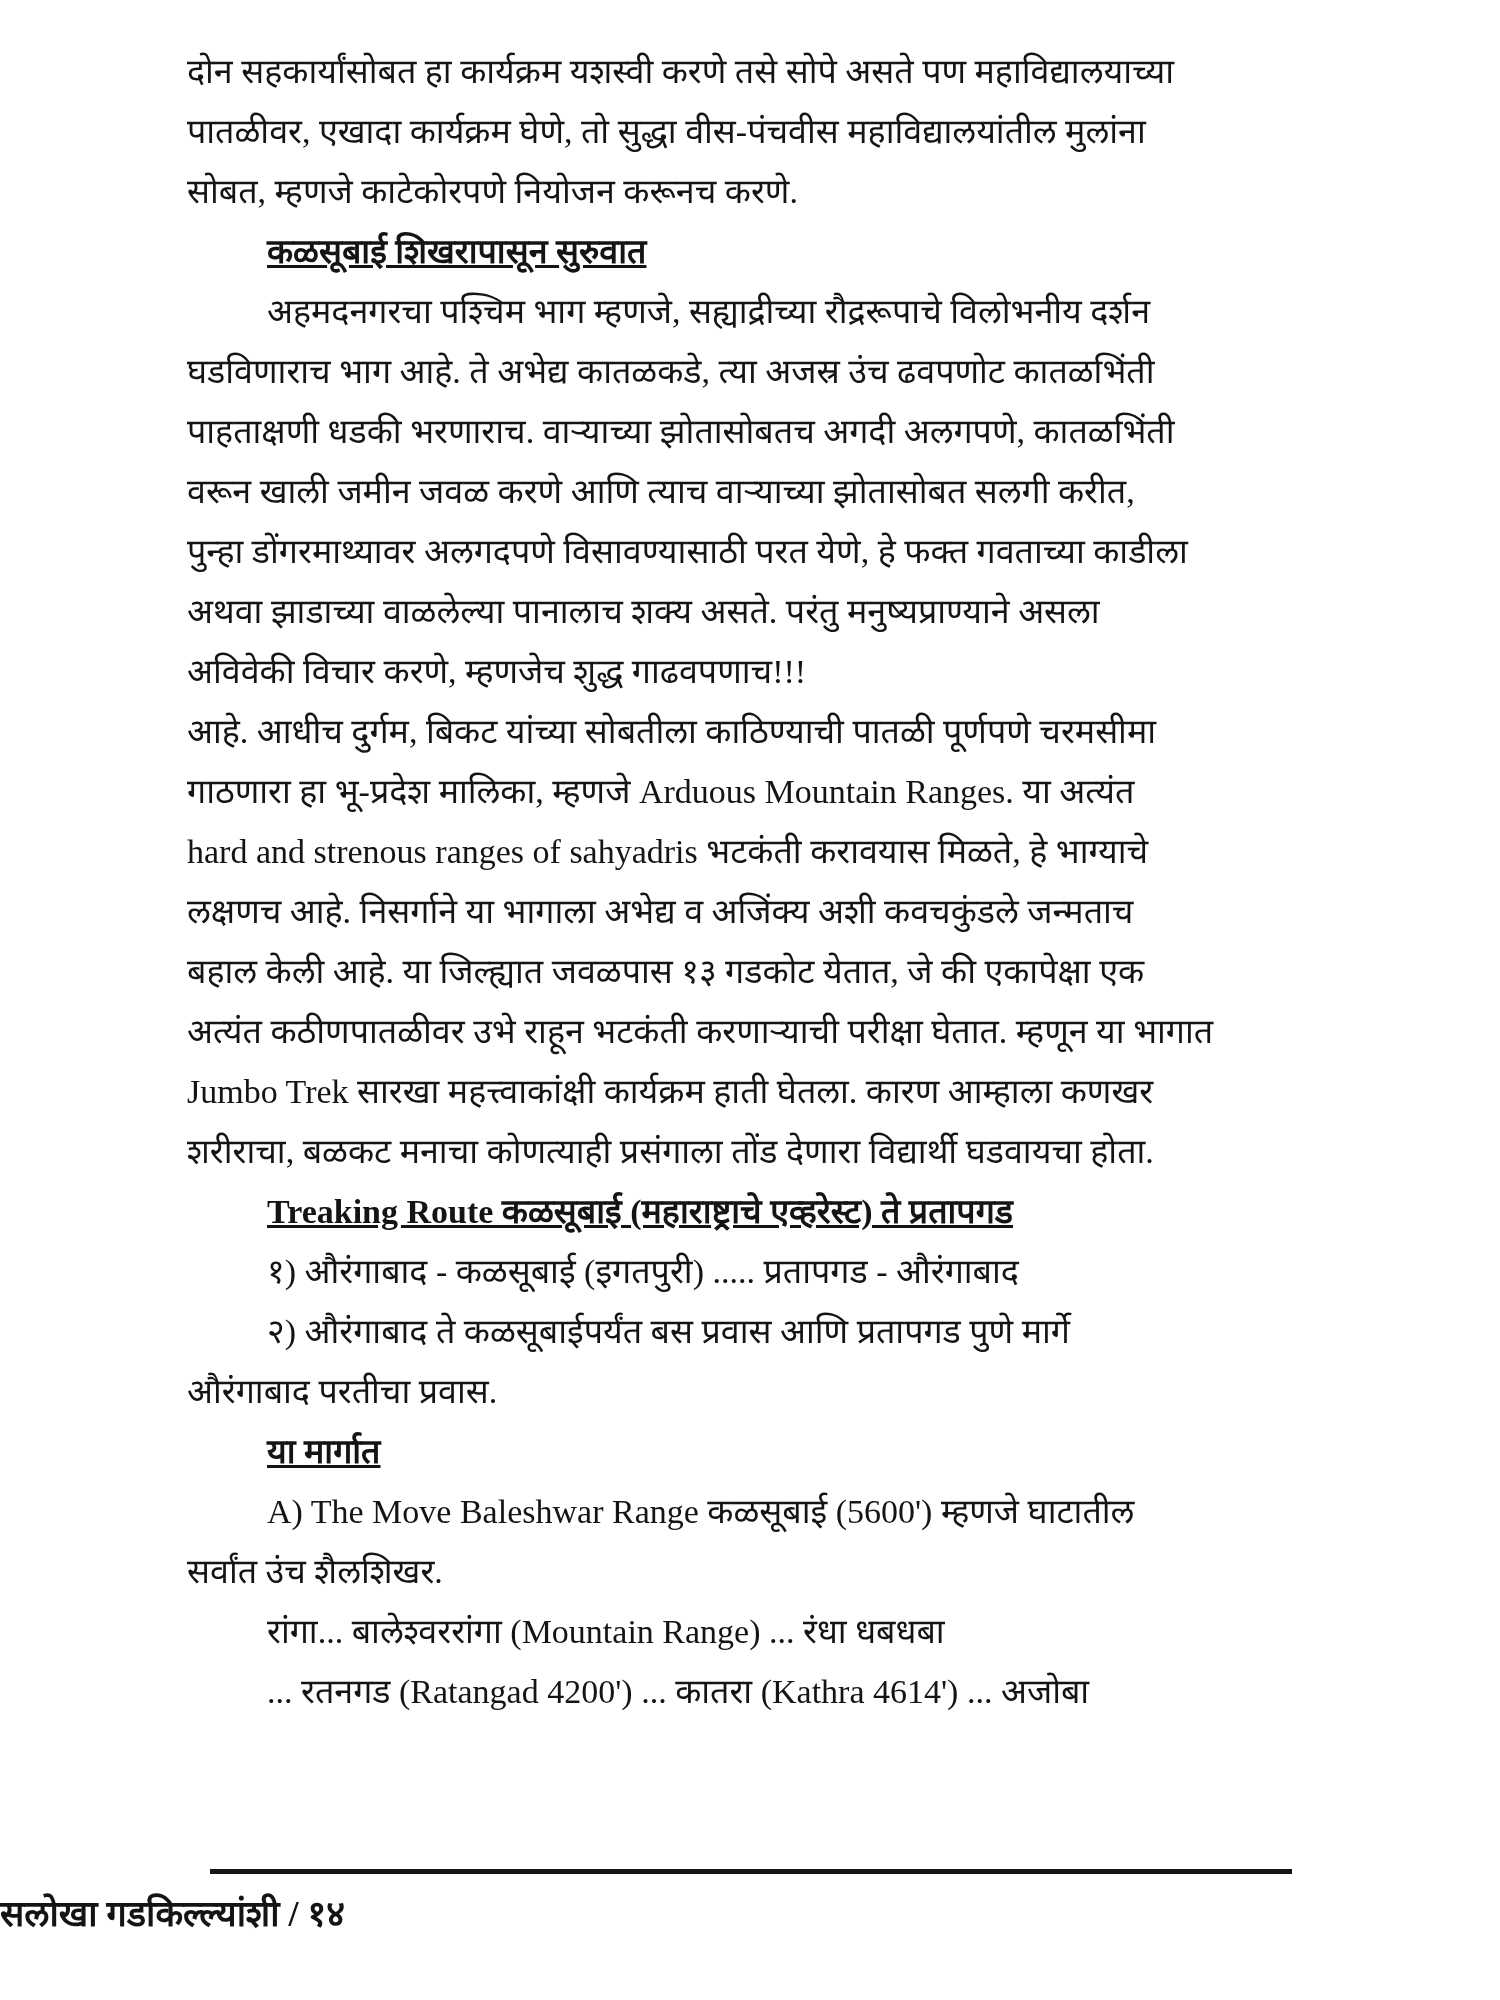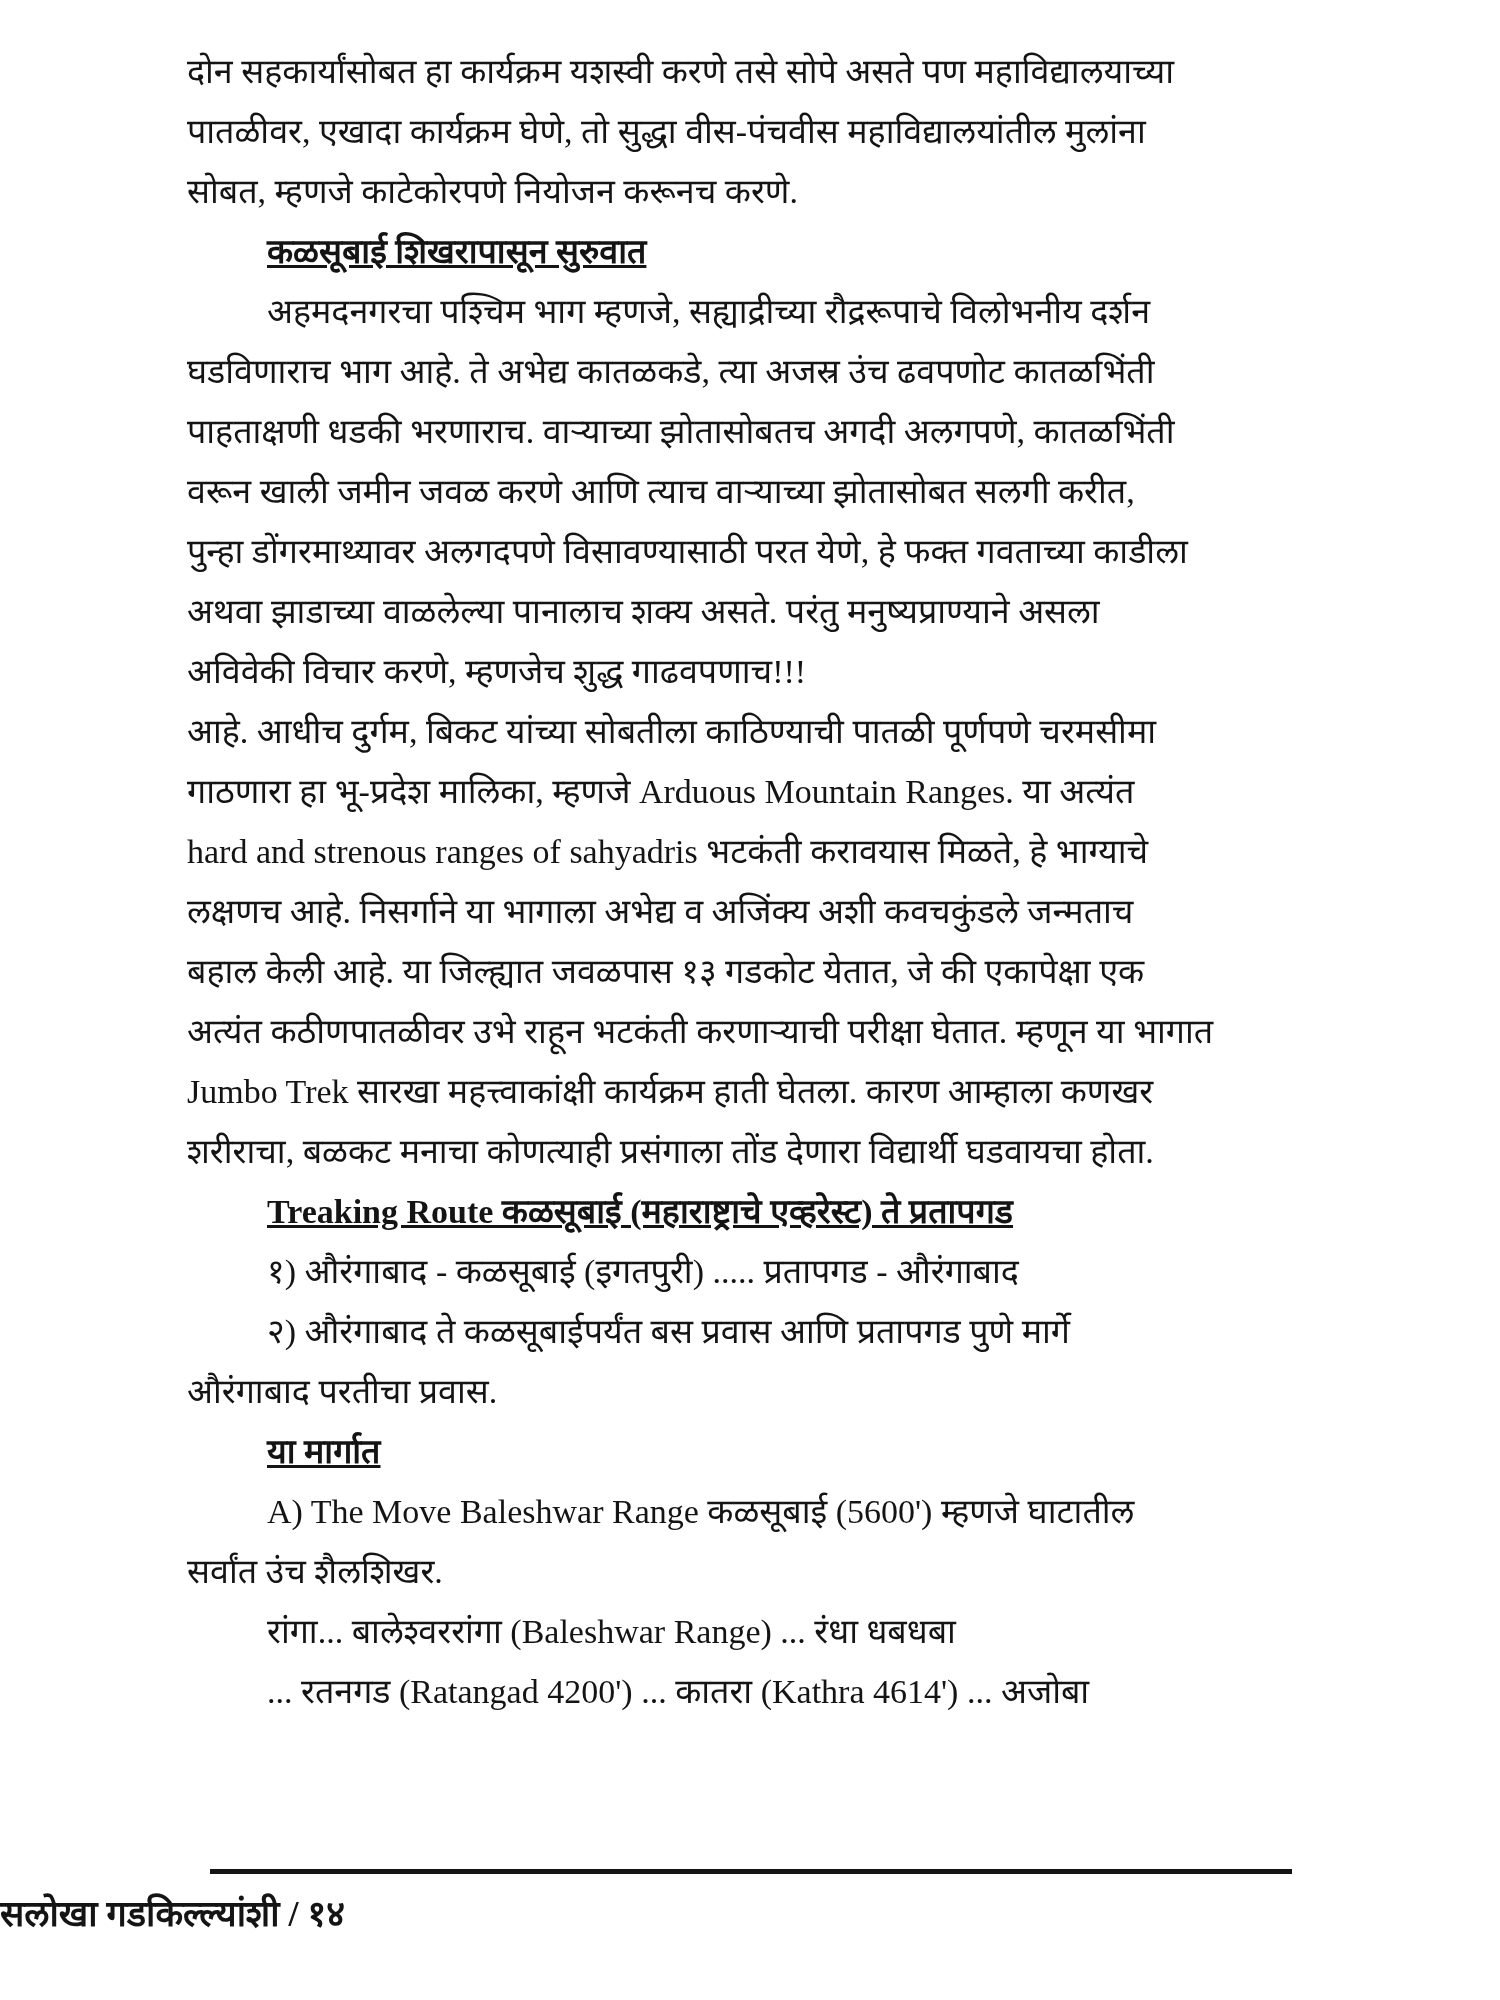--- a/index.html
+++ b/index.html
@@ -96,21 +96,21 @@
         <div class="line">औरंगाबाद परतीचा प्रवास.</div>
       </div>
       <div class="block heading">
         <div class="line indent heading">या मार्गात</div>
       </div>
       <div class="block">
         <div class="line indent">A) The Move Baleshwar Range कळसूबाई (5600') म्हणजे घाटातील</div>
         <div class="line">सर्वांत उंच शैलशिखर.</div>
       </div>
       <div class="block">
-        <div class="line indent">रांगा... बालेश्वररांगा (Baleshwar Range) ... रंधा धबधबा</div>
+        <div class="line indent">रांगा... बालेश्वररांगा (Mountain Range) ... रंधा धबधबा</div>
       </div>
       <div class="block">
         <div class="line indent">... रतनगड (Ratangad 4200') ... कातरा (Kathra 4614') ... अजोबा</div>
       </div>
     </div>
   <div class="footer-rule"></div>
   <div class="footer">
     <span>सलोखा गडकिल्ल्यांशी / १४</span>
   </div>
 </div>

